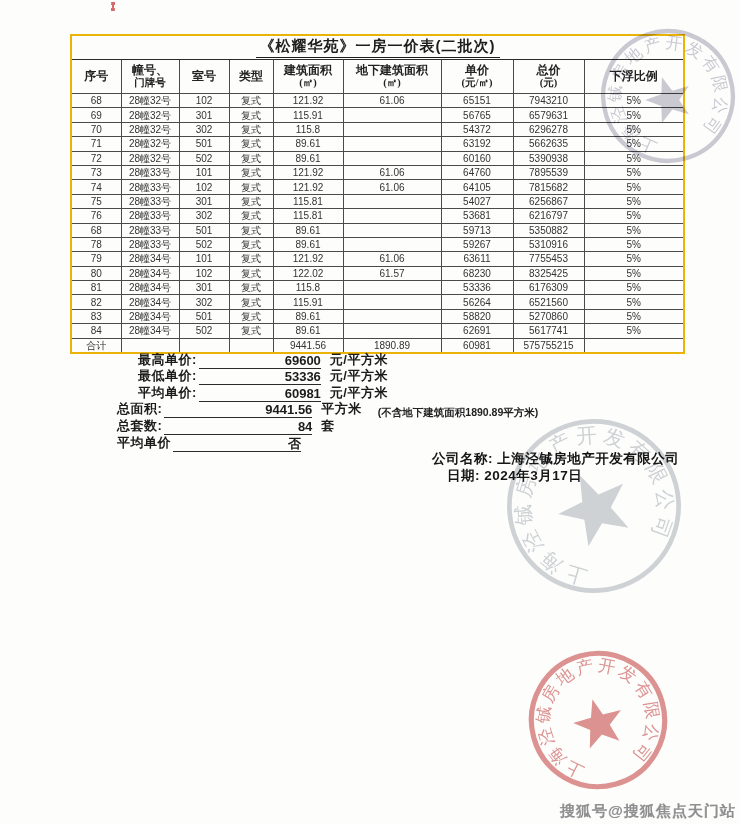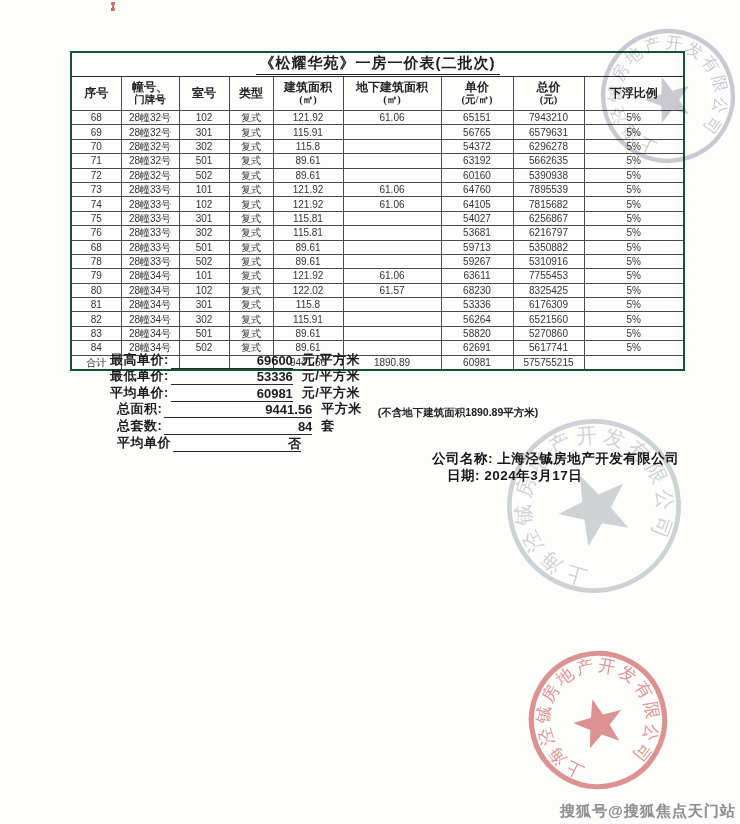--- a/index.html
+++ b/index.html
@@ -16,43 +16,42 @@
   .red-mark{
     position:absolute;left:106px;top:2px;width:14px;height:9px;opacity:.75;
     background:
       linear-gradient(100deg, transparent 42%, #c43b3b 42%, #c43b3b 58%, transparent 58%),
       linear-gradient(80deg, transparent 42%, #d05050 42%, #d05050 58%, transparent 58%);
   }
   
   .doc-table-wrap{position:absolute;left:70px;top:34px;width:613px;z-index:1;}
   table.price{
     border-collapse:collapse;table-layout:fixed;width:613px;
-    border:2px solid #14532d;
-    margin-top:17px;
+    border:2px solid #eab308;
   }
   table.price th, table.price td{
     border:1px solid #4a4a4a;padding:0;text-align:center;vertical-align:middle;
     overflow:hidden;white-space:nowrap;
   }
   tr.title-row th{height:23px;border-bottom:1.5px solid #2c2c2c;background:#fdfdfc;}
   .doc-title{
     font-size:15px;font-weight:bold;color:#1d1d1d;letter-spacing:1px;
     border-bottom:1.5px solid #1d1d1d;padding:0 4px 1px 4px;display:inline-block;
   }
   tr.head-row th{
     height:33px;font-size:12px;font-weight:bold;color:#222;line-height:1.15;font-family:Liberation Serif, serif;
   }
   tr.head-row th .sub{font-size:10.5px;font-weight:bold;text-align:center;}
   table.price tbody td{
     height:13.4px;font-size:10px;color:#333;line-height:13px;
   }
   table.price tbody tr:last-child td{font-size:10px;}
   
   .summary{position:absolute;left:110px;top:352px;width:460px;z-index:1;}
-  .sum-row{display:flex;align-items:flex-end;height:16.6px;font-size:13px;color:#1c1c1c;}
+  .sum-row{display:flex;align-items:flex-end;height:16.6px;font-size:13px;color:#1c1c1c;margin-left:28px;}
   .sum-row:nth-child(n+4){margin-left:7px;}
   .sum-label{font-weight:600;letter-spacing:.5px;}
   .sum-value{
     display:inline-block;width:122px;text-align:right;font-weight:600;
     border-bottom:1.4px solid #2a2a2a;margin-left:2px;line-height:14px;
   }
   .sum-row:nth-child(n+4) .sum-value{width:148px;}
   .sum-row:nth-child(6) .sum-value{width:128px;}
   .sum-unit{margin-left:9px;font-weight:600;letter-spacing:.5px;}
   .sum-note{margin-left:16px;font-size:10.5px;color:#222;align-self:center;padding-top:6px;font-weight:600;}

